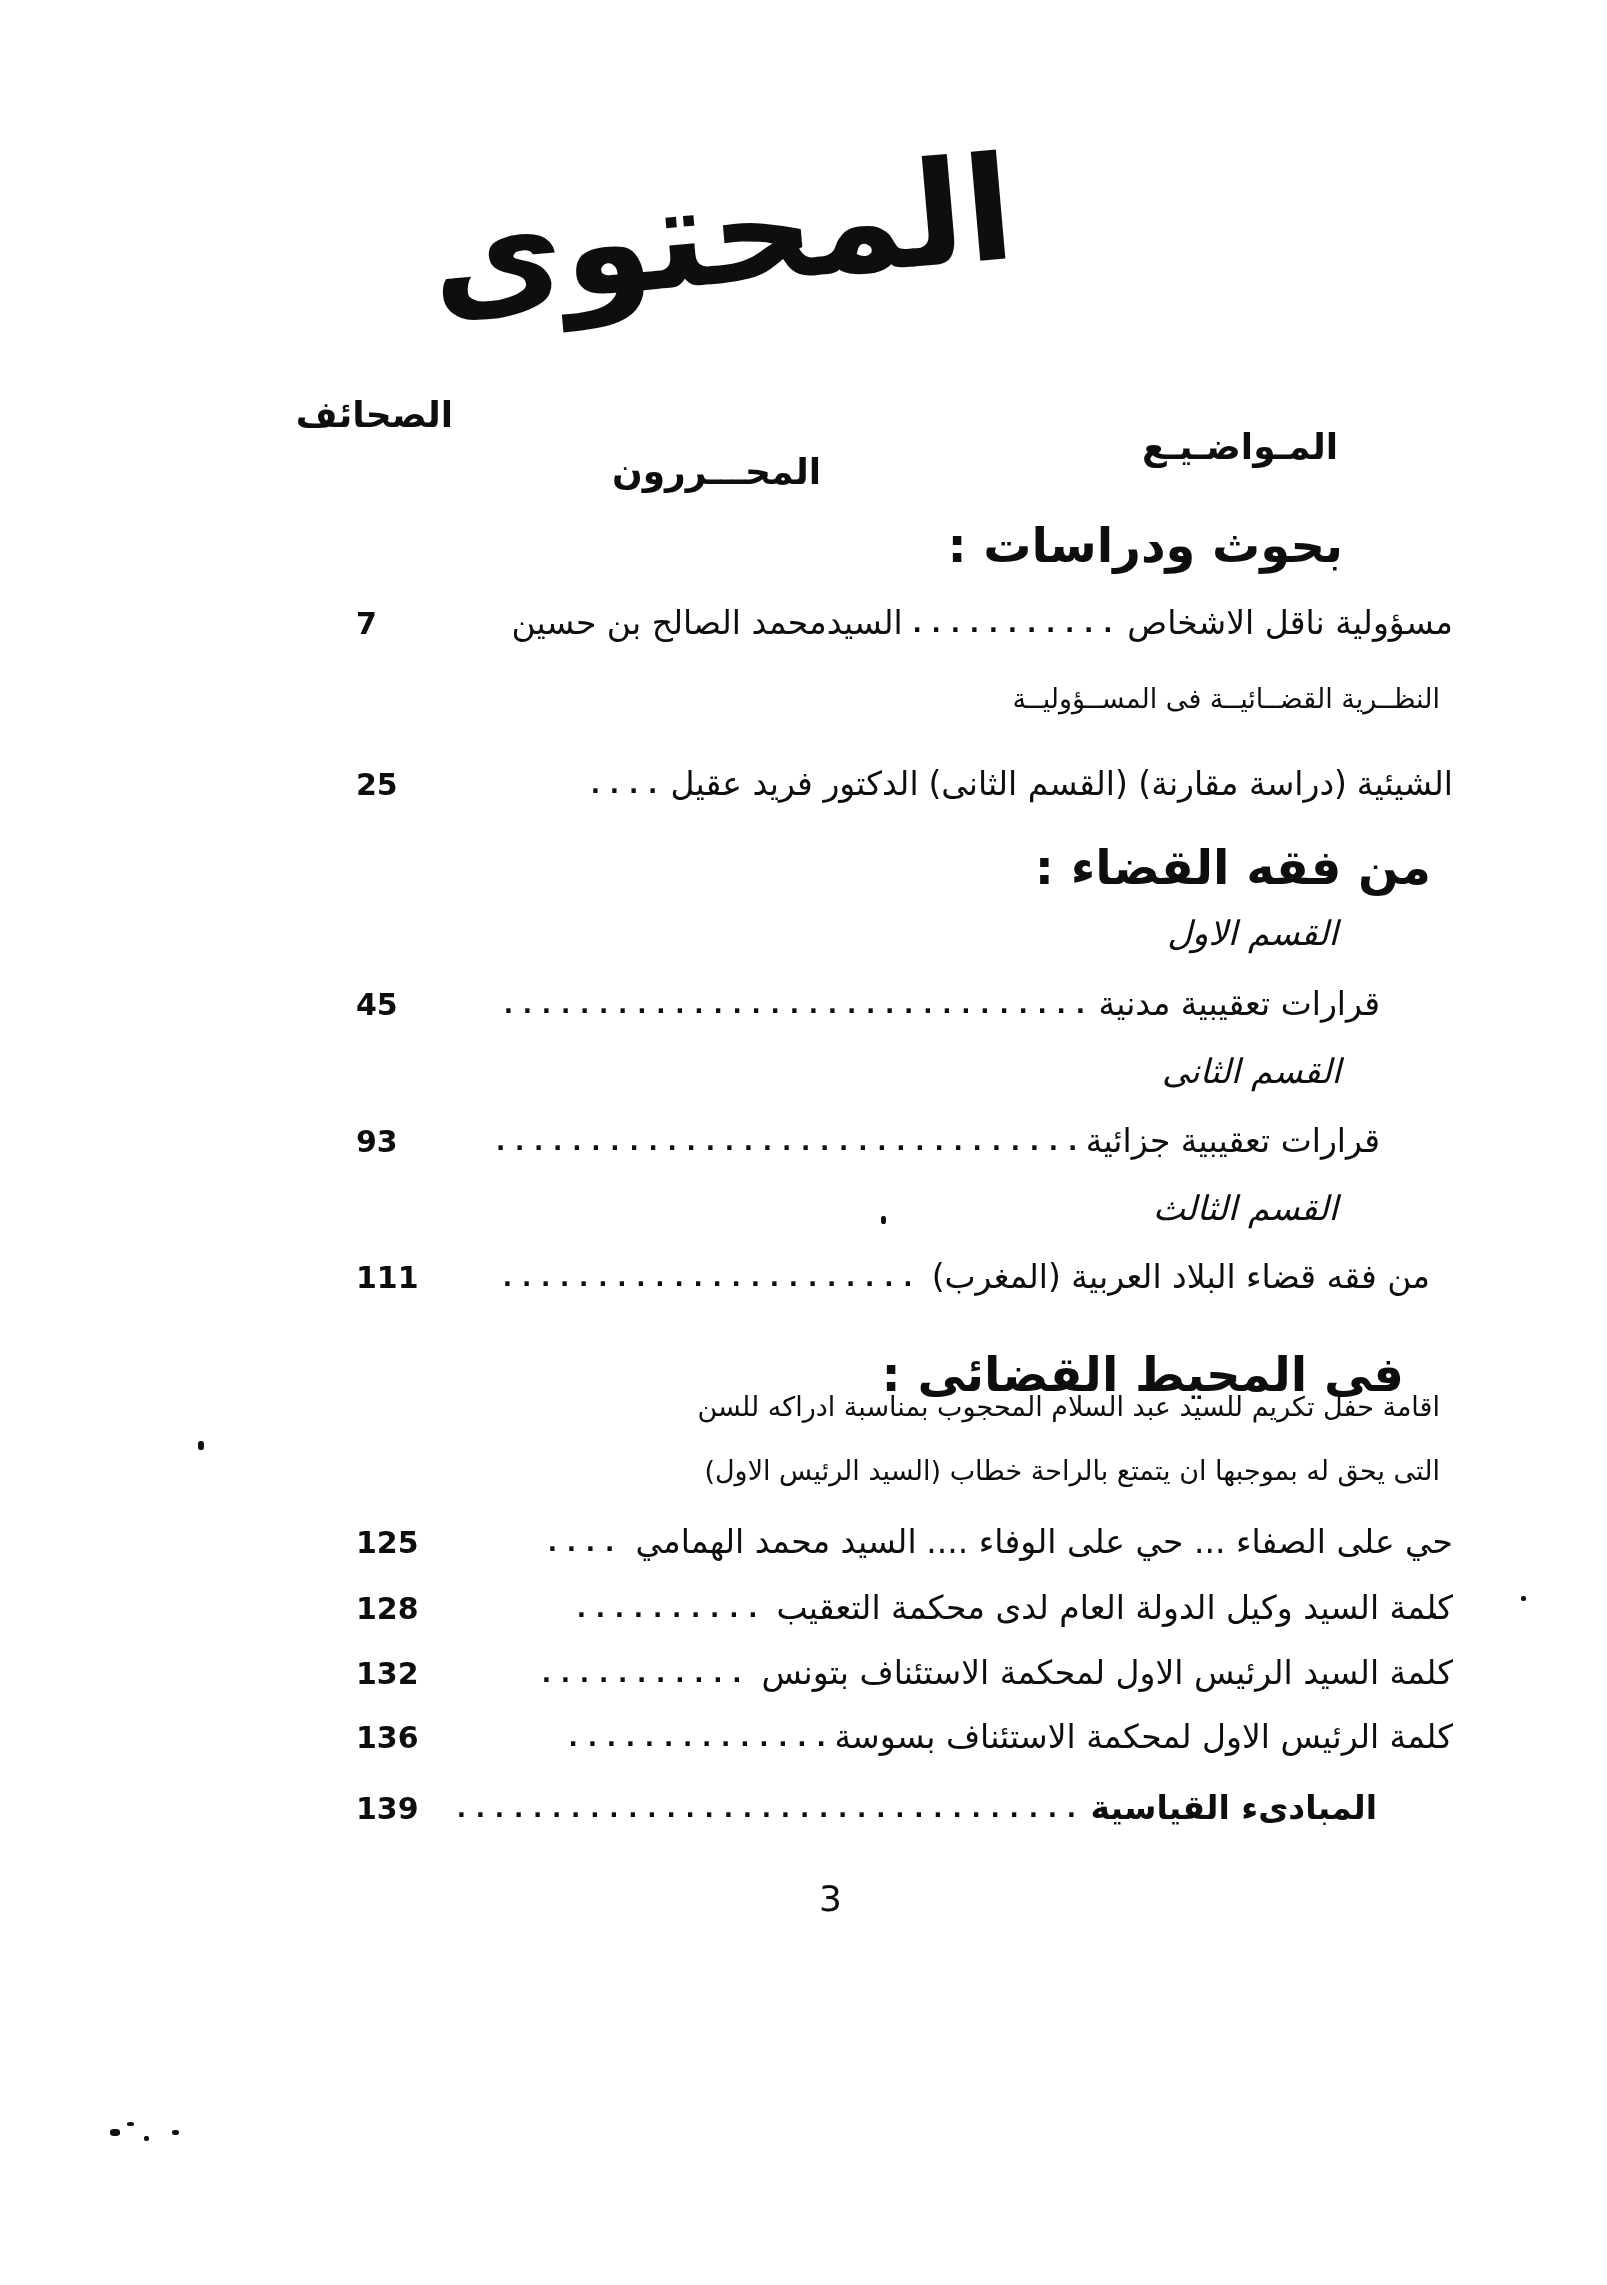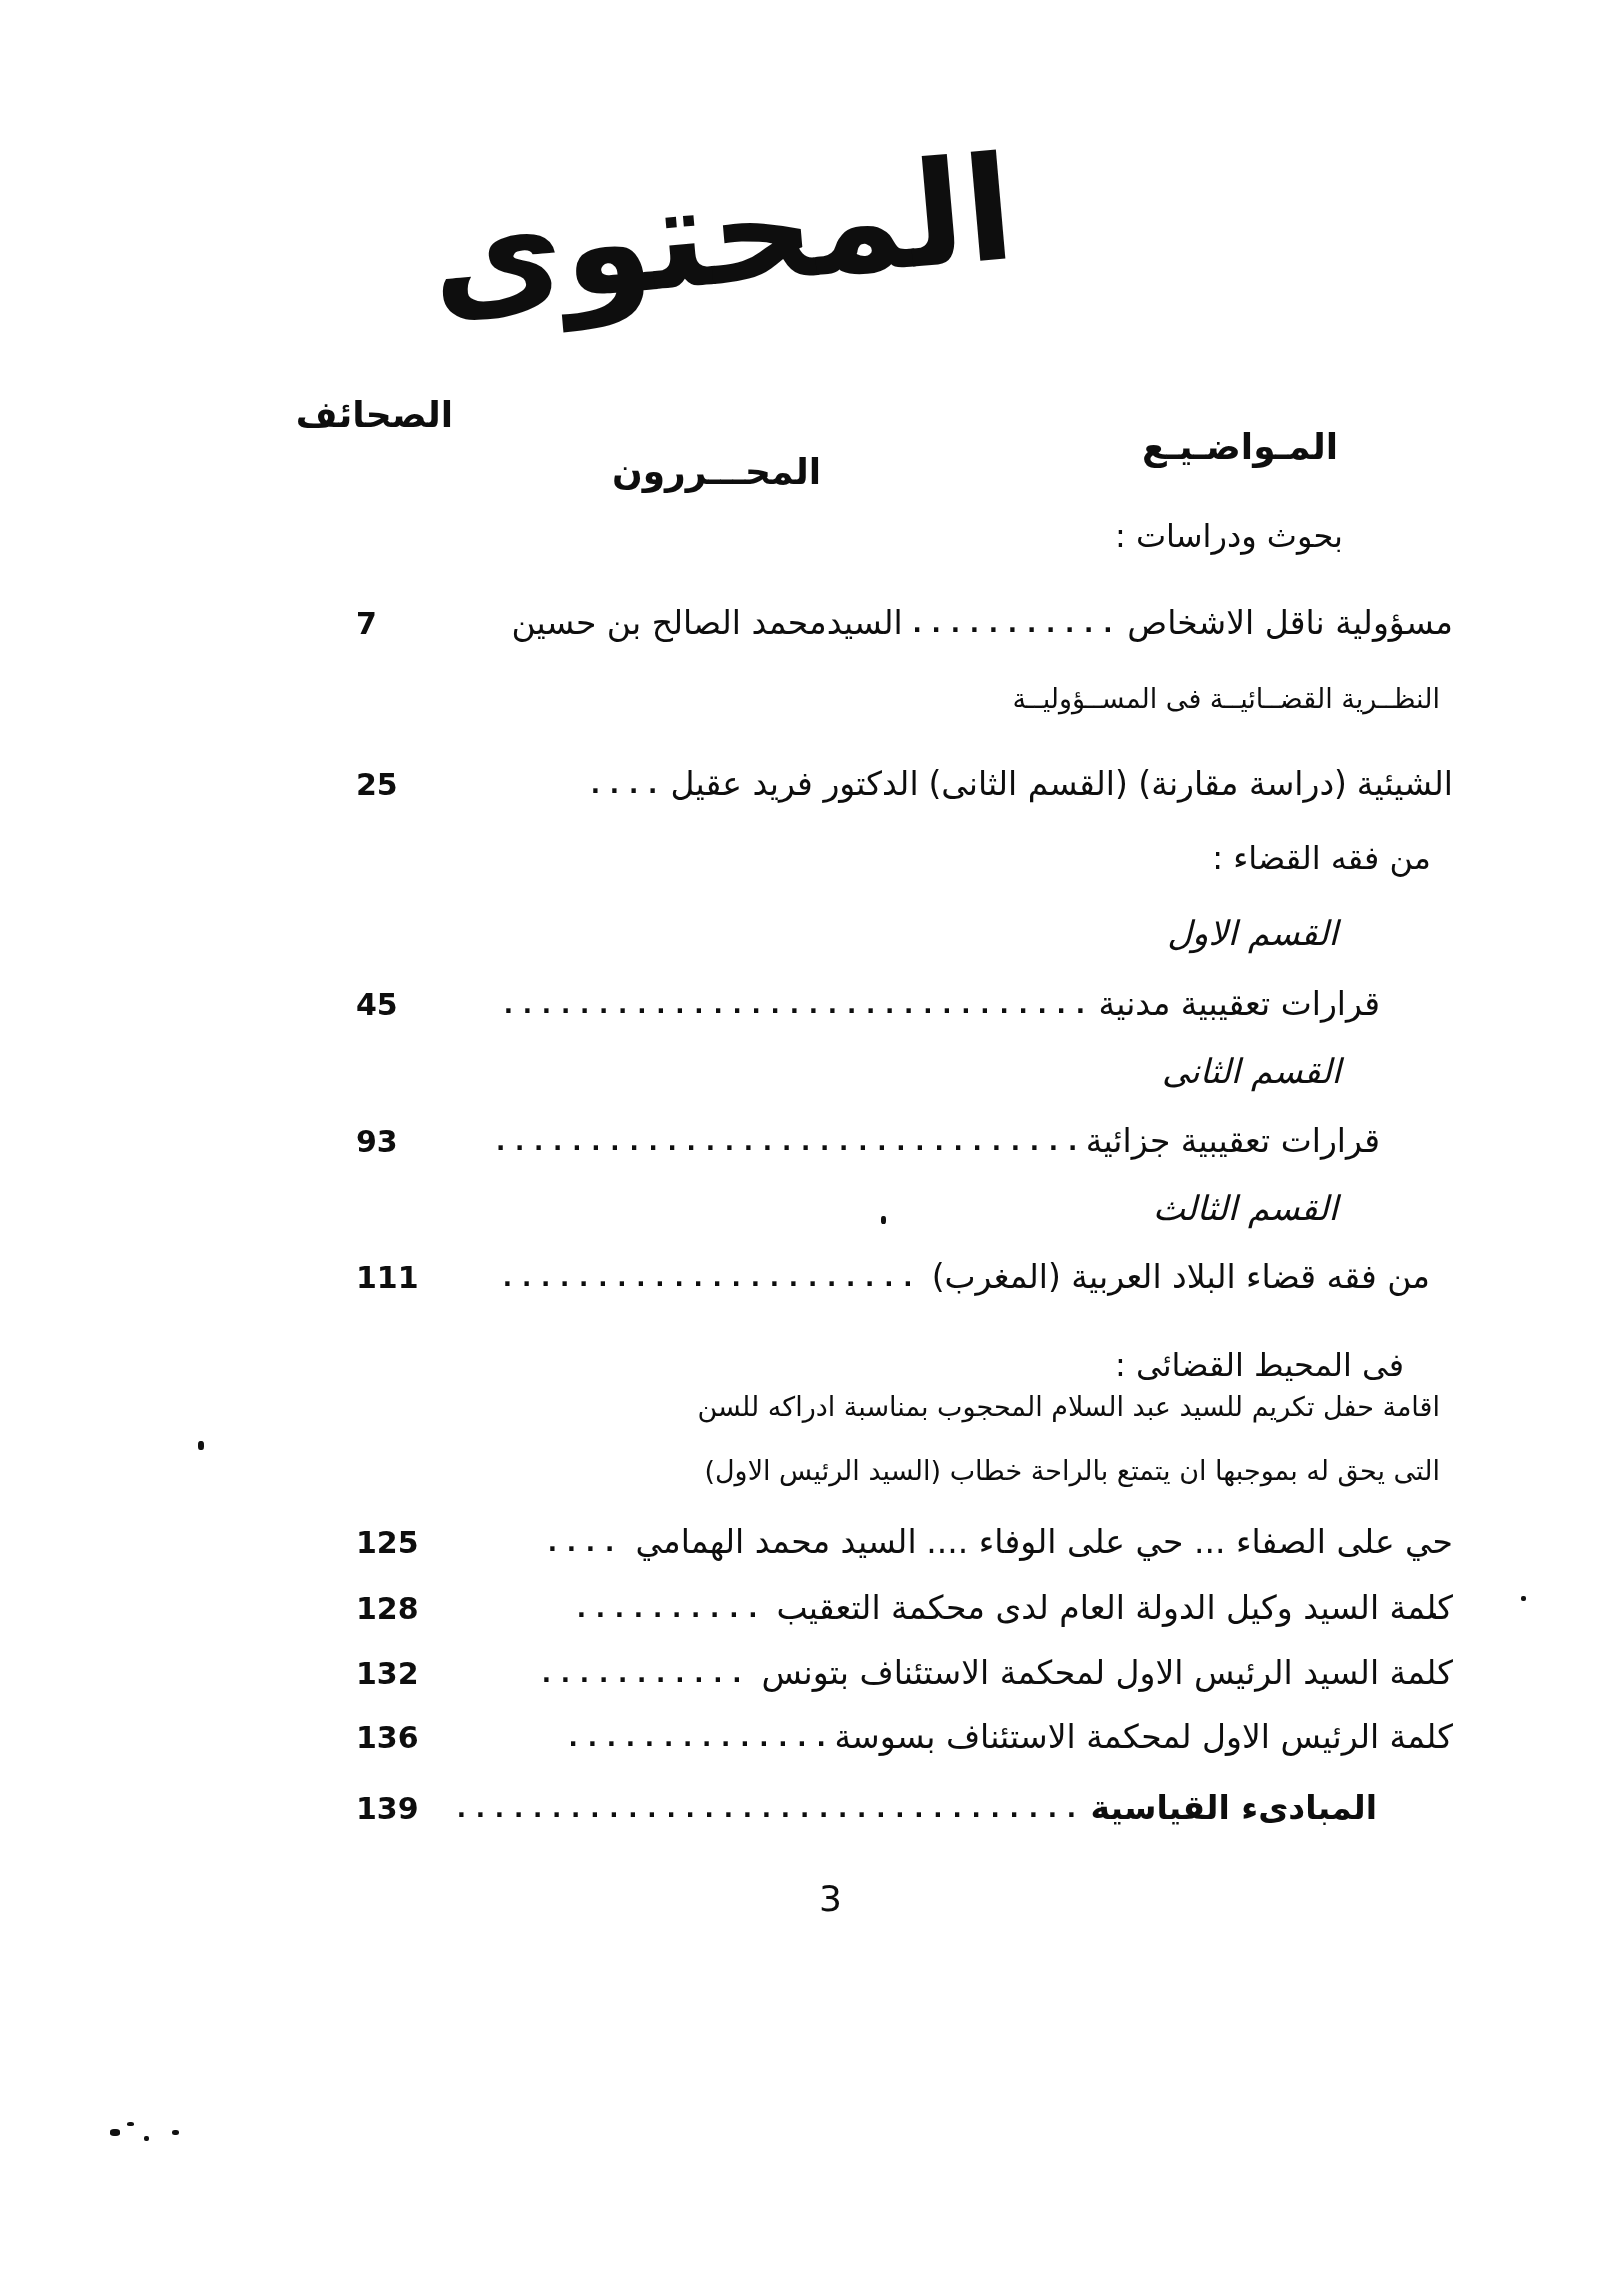--- a/index.html
+++ b/index.html
@@ -34,22 +34,22 @@
     font-weight:bold;
     white-space:nowrap;
     direction:rtl;
   }
   .hdr-topics{top:426px;right:269px;}
   .hdr-editors{top:411px;right:786px;margin-top:40px;}
   .hdr-pages{top:394px;right:1154px;}
   
   .sec{
     position:absolute;
-    font-size:32px;
-    font-weight:normal;
+    font-size:48px;
+    font-weight:bold;
     white-space:nowrap;
     direction:rtl;
   }
   
   .part{
     position:absolute;
     font-size:34px;
     white-space:nowrap;
     direction:rtl;
     font-style:italic;

